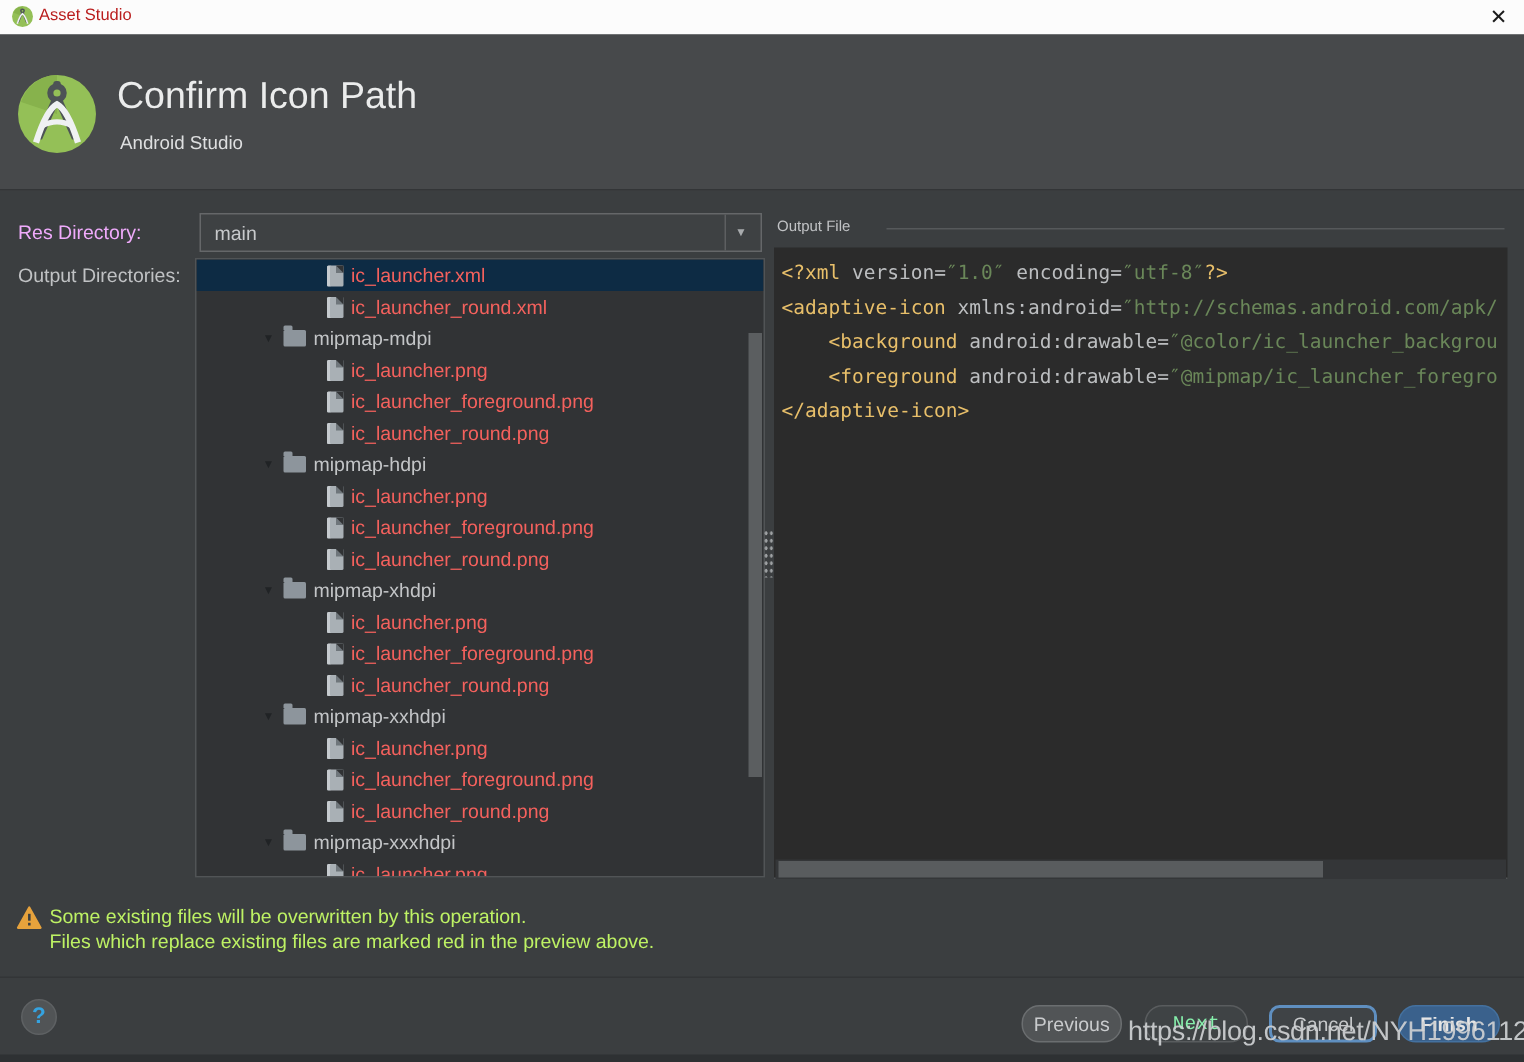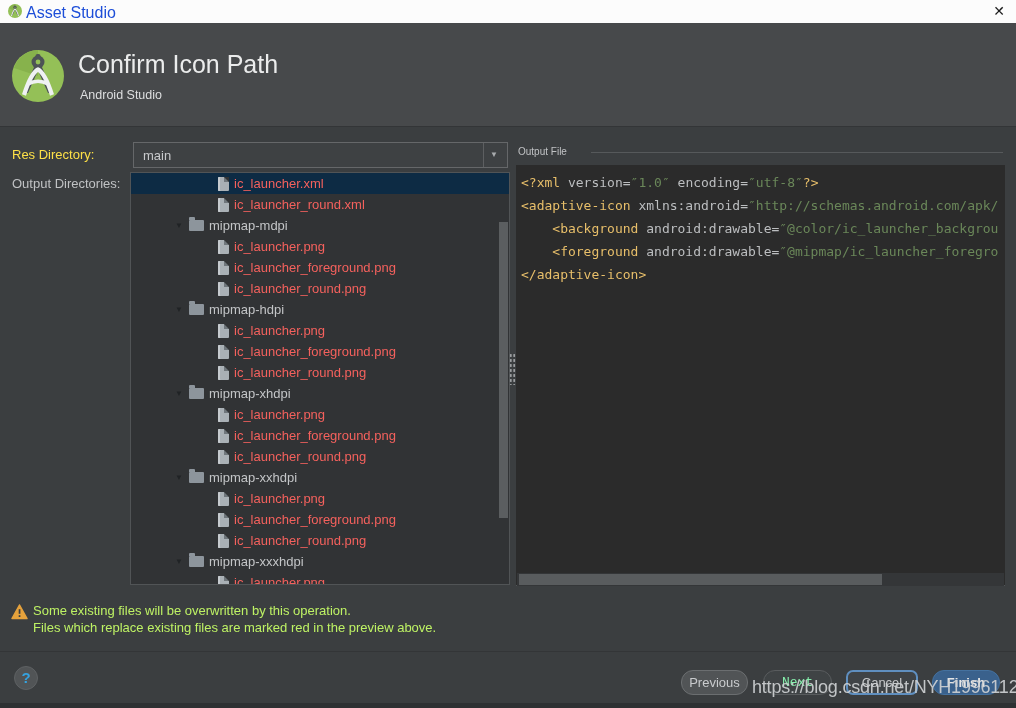--- a/index.html
+++ b/index.html
@@ -2,33 +2,33 @@
 <html><head>
 <meta charset="utf-8">
 <style>
   html,body{margin:0;padding:0;background:#222;}
   .window{position:relative;width:1016px;height:708px;background:#3b3e40;
     font-family:"Liberation Sans",sans-serif;overflow:hidden;}
 
   
   .titlebar{position:absolute;left:0;top:0;width:1016px;height:23px;background:#fcfcfc;}
   .titlebar .appicon{position:absolute;left:8px;top:4px;}
-  .titlebar .title{position:absolute;left:26px;top:4px;font-size:16px;color:#1d4ed8;}
+  .titlebar .title{position:absolute;left:26px;top:4px;font-size:11px;color:#b91c1c;}
   .titlebar .close{position:absolute;right:8px;top:3px;font-size:14px;color:#1a1a1a;
     width:18px;text-align:center;cursor:default;}
 
   
   .header{position:absolute;left:0;top:23px;width:1016px;height:103px;background:#47494b;
     border-bottom:1px solid #333537;}
   .header .logo{position:absolute;left:12px;top:27px;}
   .header .htitle{position:absolute;left:78px;top:27px;font-size:25px;color:#ebecec;font-weight:400;}
   .header .hsub{position:absolute;left:80px;top:65px;font-size:12.5px;color:#dedfe0;}
 
   
-  .lbl-res{position:absolute;left:12px;top:147px;font-size:13px;color:#fde047;}
+  .lbl-res{position:absolute;left:12px;top:147px;font-size:13px;color:#f0abfc;}
   .lbl-out{position:absolute;left:12px;top:176px;font-size:13px;color:#c0c2c4;}
 
   
   .combo{position:absolute;left:133px;top:142px;width:375px;height:26px;box-sizing:border-box;
     border:1px solid #656769;background:#3e4143;}
   .combo .val{position:absolute;left:9px;top:5px;font-size:13px;color:#c7c9cb;}
   .combo .arrowbox{position:absolute;right:0;top:0;width:23px;height:24px;border-left:1px solid #5d5f61;}
   .combo .arrowbox .ar{position:absolute;left:6px;top:7px;font-size:8px;color:#a8abad;}
 
   

